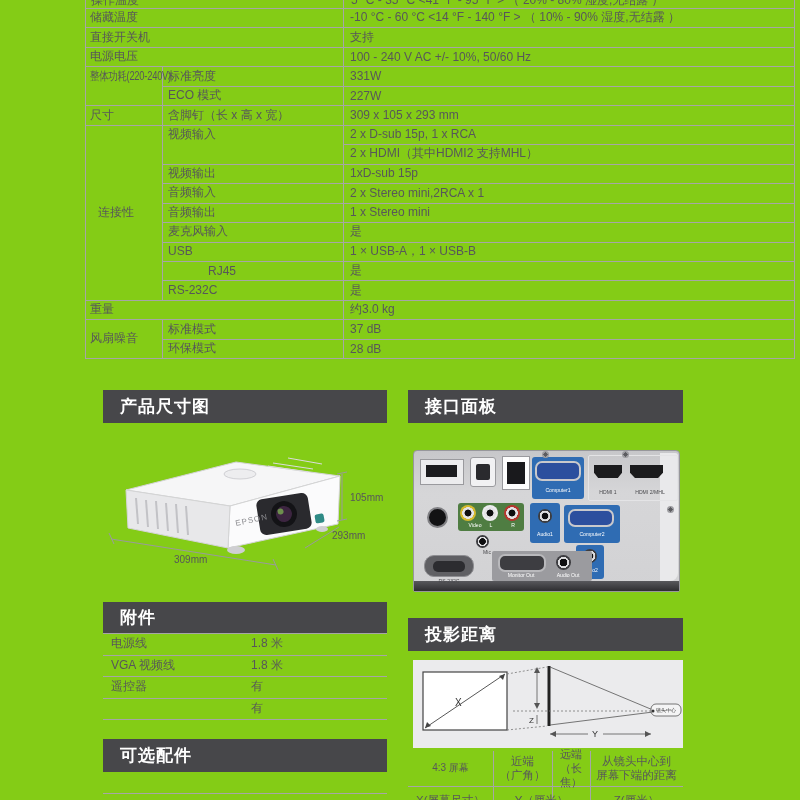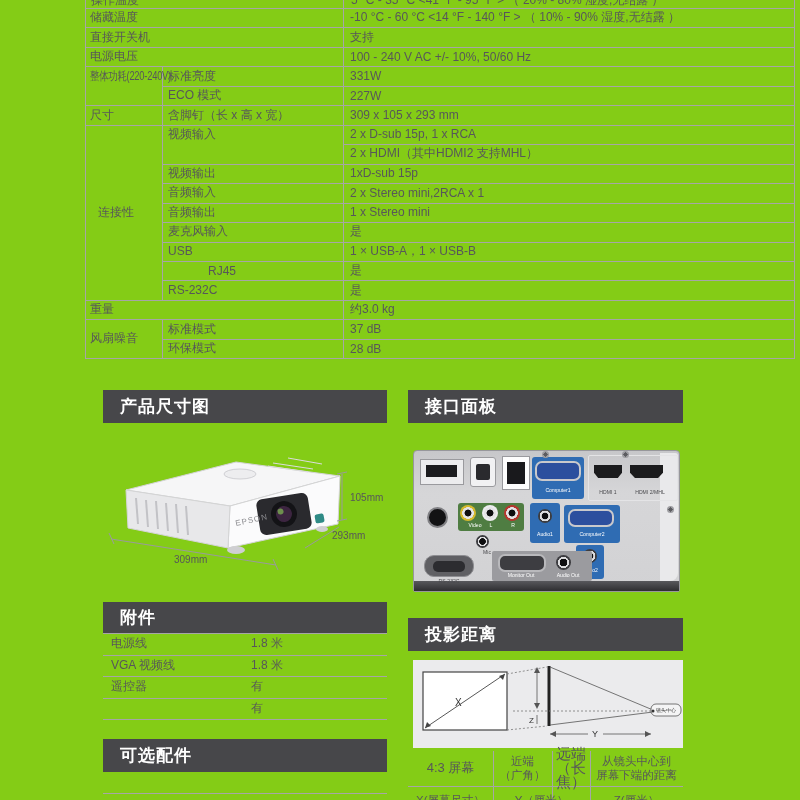--- a/index.html
+++ b/index.html
@@ -302,24 +302,24 @@
     <rect x="238" y="44" width="30" height="12" rx="5" fill="#f4f4f5" stroke="#555" stroke-width="0.8"></rect>
     <text x="253" y="52" font-size="5" fill="#333" text-anchor="middle">镜头中心</text>
     <circle cx="240" cy="51" r="1.5" fill="#333"></circle>
   </svg>
 
   <div id="projection-table" class="abs" style="left:408px;top:748px;width:275px;height:64px;">
       <div class="ln" style="left: 85px; top: 3px; width: 1px; height: 61px;"></div>
       <div class="ln" style="left: 144px; top: 3px; width: 1px; height: 61px;"></div>
       <div class="ln" style="left: 182px; top: 3px; width: 1px; height: 61px;"></div>
       <div class="ln" style="left: 0px; top: 38px; width: 275px; height: 1px;"></div>
-      <div class="cell center" style="left: 0px; top: 2px; width: 85px; height: 36px; font-size: 13px; line-height: 14px;">4:3 屏幕</div>
+      <div class="cell center" style="left: 0px; top: 2px; width: 85px; height: 36px; font-size: 10px; line-height: 14px;">4:3 屏幕</div>
       <div class="cell center" style="left: 85px; top: 2px; width: 59px; height: 36px; font-size: 11.5px; line-height: 14px;">近端
 （广角）</div>
-      <div class="cell center" style="left: 144px; top: 2px; width: 38px; height: 36px; font-size: 15px; line-height: 14px;">远端
+      <div class="cell center" style="left: 144px; top: 2px; width: 38px; height: 36px; font-size: 11px; line-height: 14px;">远端
 （长焦）</div>
       <div class="cell center" style="left: 182px; top: 2px; width: 93px; height: 36px; font-size: 11.5px; line-height: 14px;">从镜头中心到
 屏幕下端的距离</div>
       <div class="cell center" style="left: 0px; top: 41px; width: 85px; height: 22px; font-size: 11.5px; line-height: 14px;">X(屏幕尺寸）</div>
       <div class="cell center" style="left: 85px; top: 41px; width: 97px; height: 22px; font-size: 11.5px; line-height: 14px;">Y（厘米）</div>
       <div class="cell center" style="left: 182px; top: 41px; width: 93px; height: 22px; font-size: 11.5px; line-height: 14px;">Z(厘米）</div>
     </div>
 
 </div>
 

